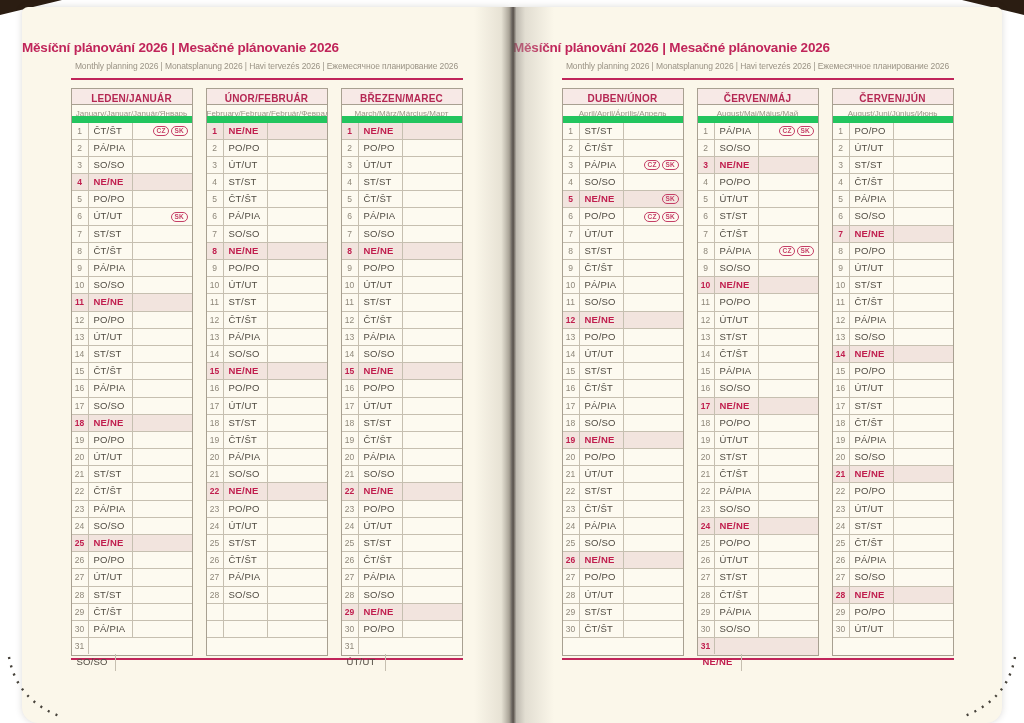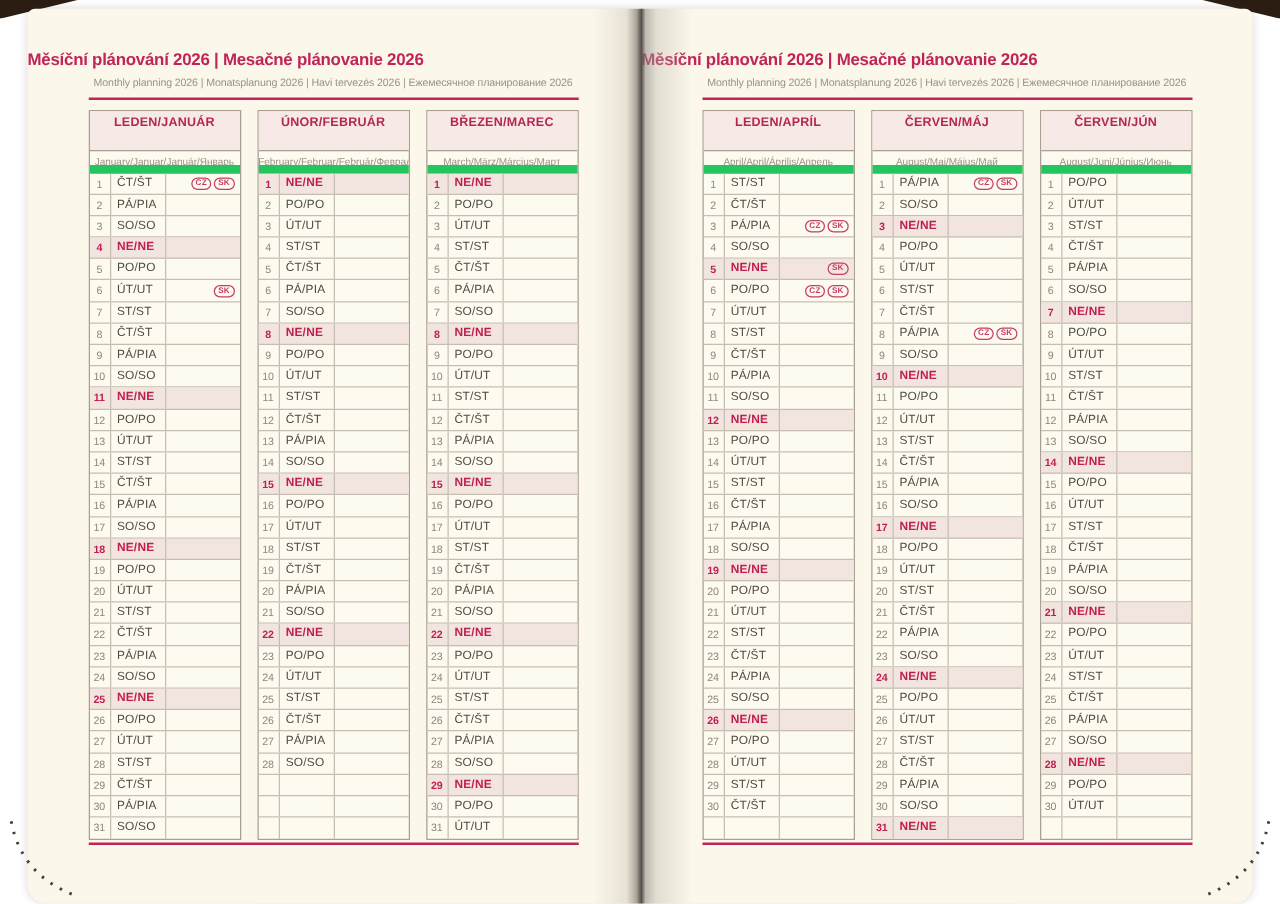--- a/index.html
+++ b/index.html
@@ -40,35 +40,35 @@
     margin-top: 5px; text-align: center;
     font-size: 8.5px; letter-spacing: -0.1px; color: #9a9385;
     white-space: nowrap;
   }
   .rule { width: 392px; height: 2px; background: #c0255a; margin: 7px auto 0; }
   .months { width: 392px; margin: 8px auto 0; display: flex; gap: 13px; }
   .bottom-rule { width: 392px; height: 2px; background: #c0255a; margin: 2px auto 0; }
 
   .month { width: 122px; border: 1px solid #a8a091; background: #fdfaf0; }
   .m-head {
-    height: 32px; line-height: 20px; text-align: center;
+    height: 16px; line-height: 20px; text-align: center;
     font-size: 10px; font-weight: bold; letter-spacing: .2px;
     color: #b52753; background: #f7e9e6; border-bottom: 1px solid #a8a091;
     white-space: nowrap; overflow: hidden;
   }
   .m-sub {
     height: 18px; line-height: 18px; text-align: center;
     font-size: 8px; color: #9a9385; border-bottom: 7px solid #22c55e;
     white-space: nowrap; overflow: hidden;
   }
   .row {
     display: flex; height: 17.2px; line-height: 16.2px;
     border-bottom: 1px solid #c6bfb0; font-size: 9.5px;
   }
-  .row:last-child { border-bottom: none; }
+  .row:last-child { border-bottom: none; flex-direction: column; }
   .num {
     width: 17px; text-align: center; font-size: 8.5px; color: #8e8779;
     border-right: 1px solid #c6bfb0;
   }
   .abbr {
     width: 44px; padding-left: 5px; color: #4f4a41; letter-spacing: .2px;
     border-right: 1px solid #c6bfb0;
   }
   .notes { flex: 1; display: flex; align-items: center; justify-content: flex-end; gap: 2px; padding-right: 4px; }
   .row.hl { background: #f2e4de; }
@@ -576,21 +576,21 @@
     </div>
   <div class="bottom-rule"></div>
 </div>
 
 <div id="right-page" class="page">
   <div class="p-title">Měsíční plánování 2026 | Mesačné plánovanie 2026</div>
   <div class="p-sub">Monthly planning 2026 | Monatsplanung 2026 | Havi tervezés 2026 | Ежемесячное планирование 2026</div>
   <div class="rule"></div>
   <div class="months">
       <div class="month">
-        <div class="m-head">LEDEN/APRÍL</div>
+        <div class="m-head">DUBEN/ÚNOR</div>
         <div class="m-sub">April/April/Április/Апрель</div>
         <div class="row">
           <span class="num">1</span>
           <span class="abbr">ST/ST</span>
           <span class="notes"></span>
         </div>
         <div class="row">
           <span class="num">2</span>
           <span class="abbr">ČT/ŠT</span>
           <span class="notes"></span>

